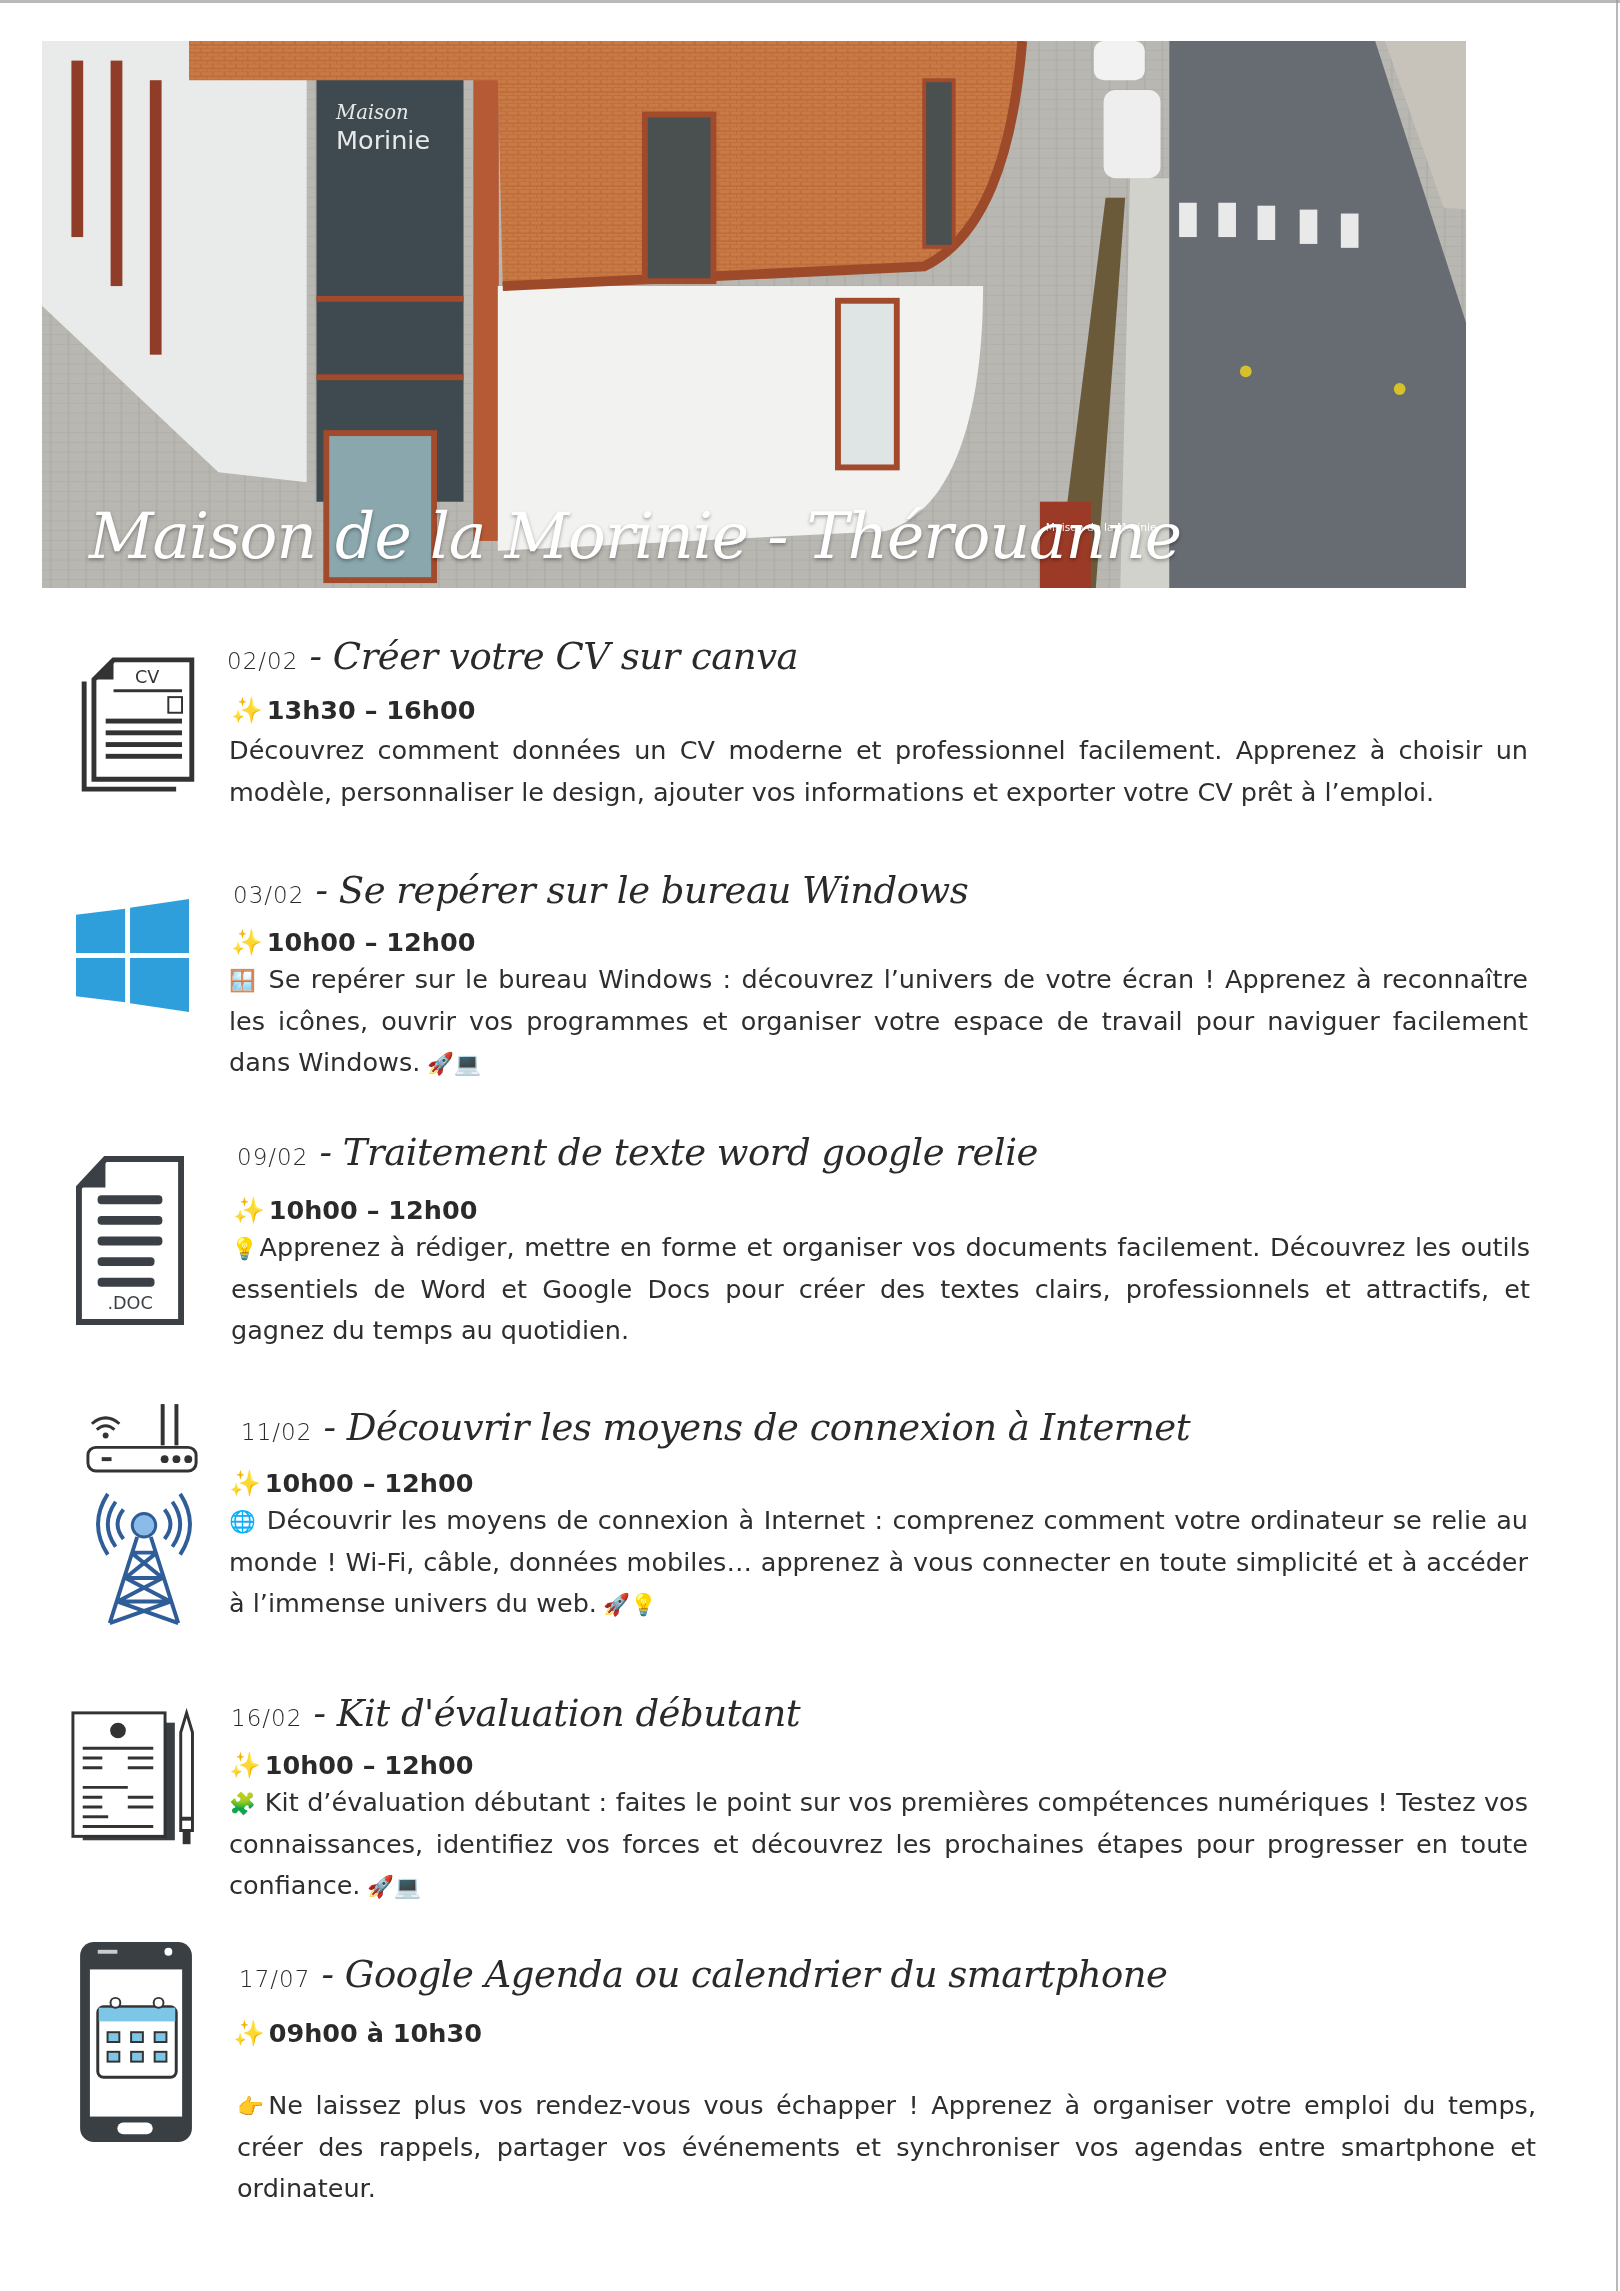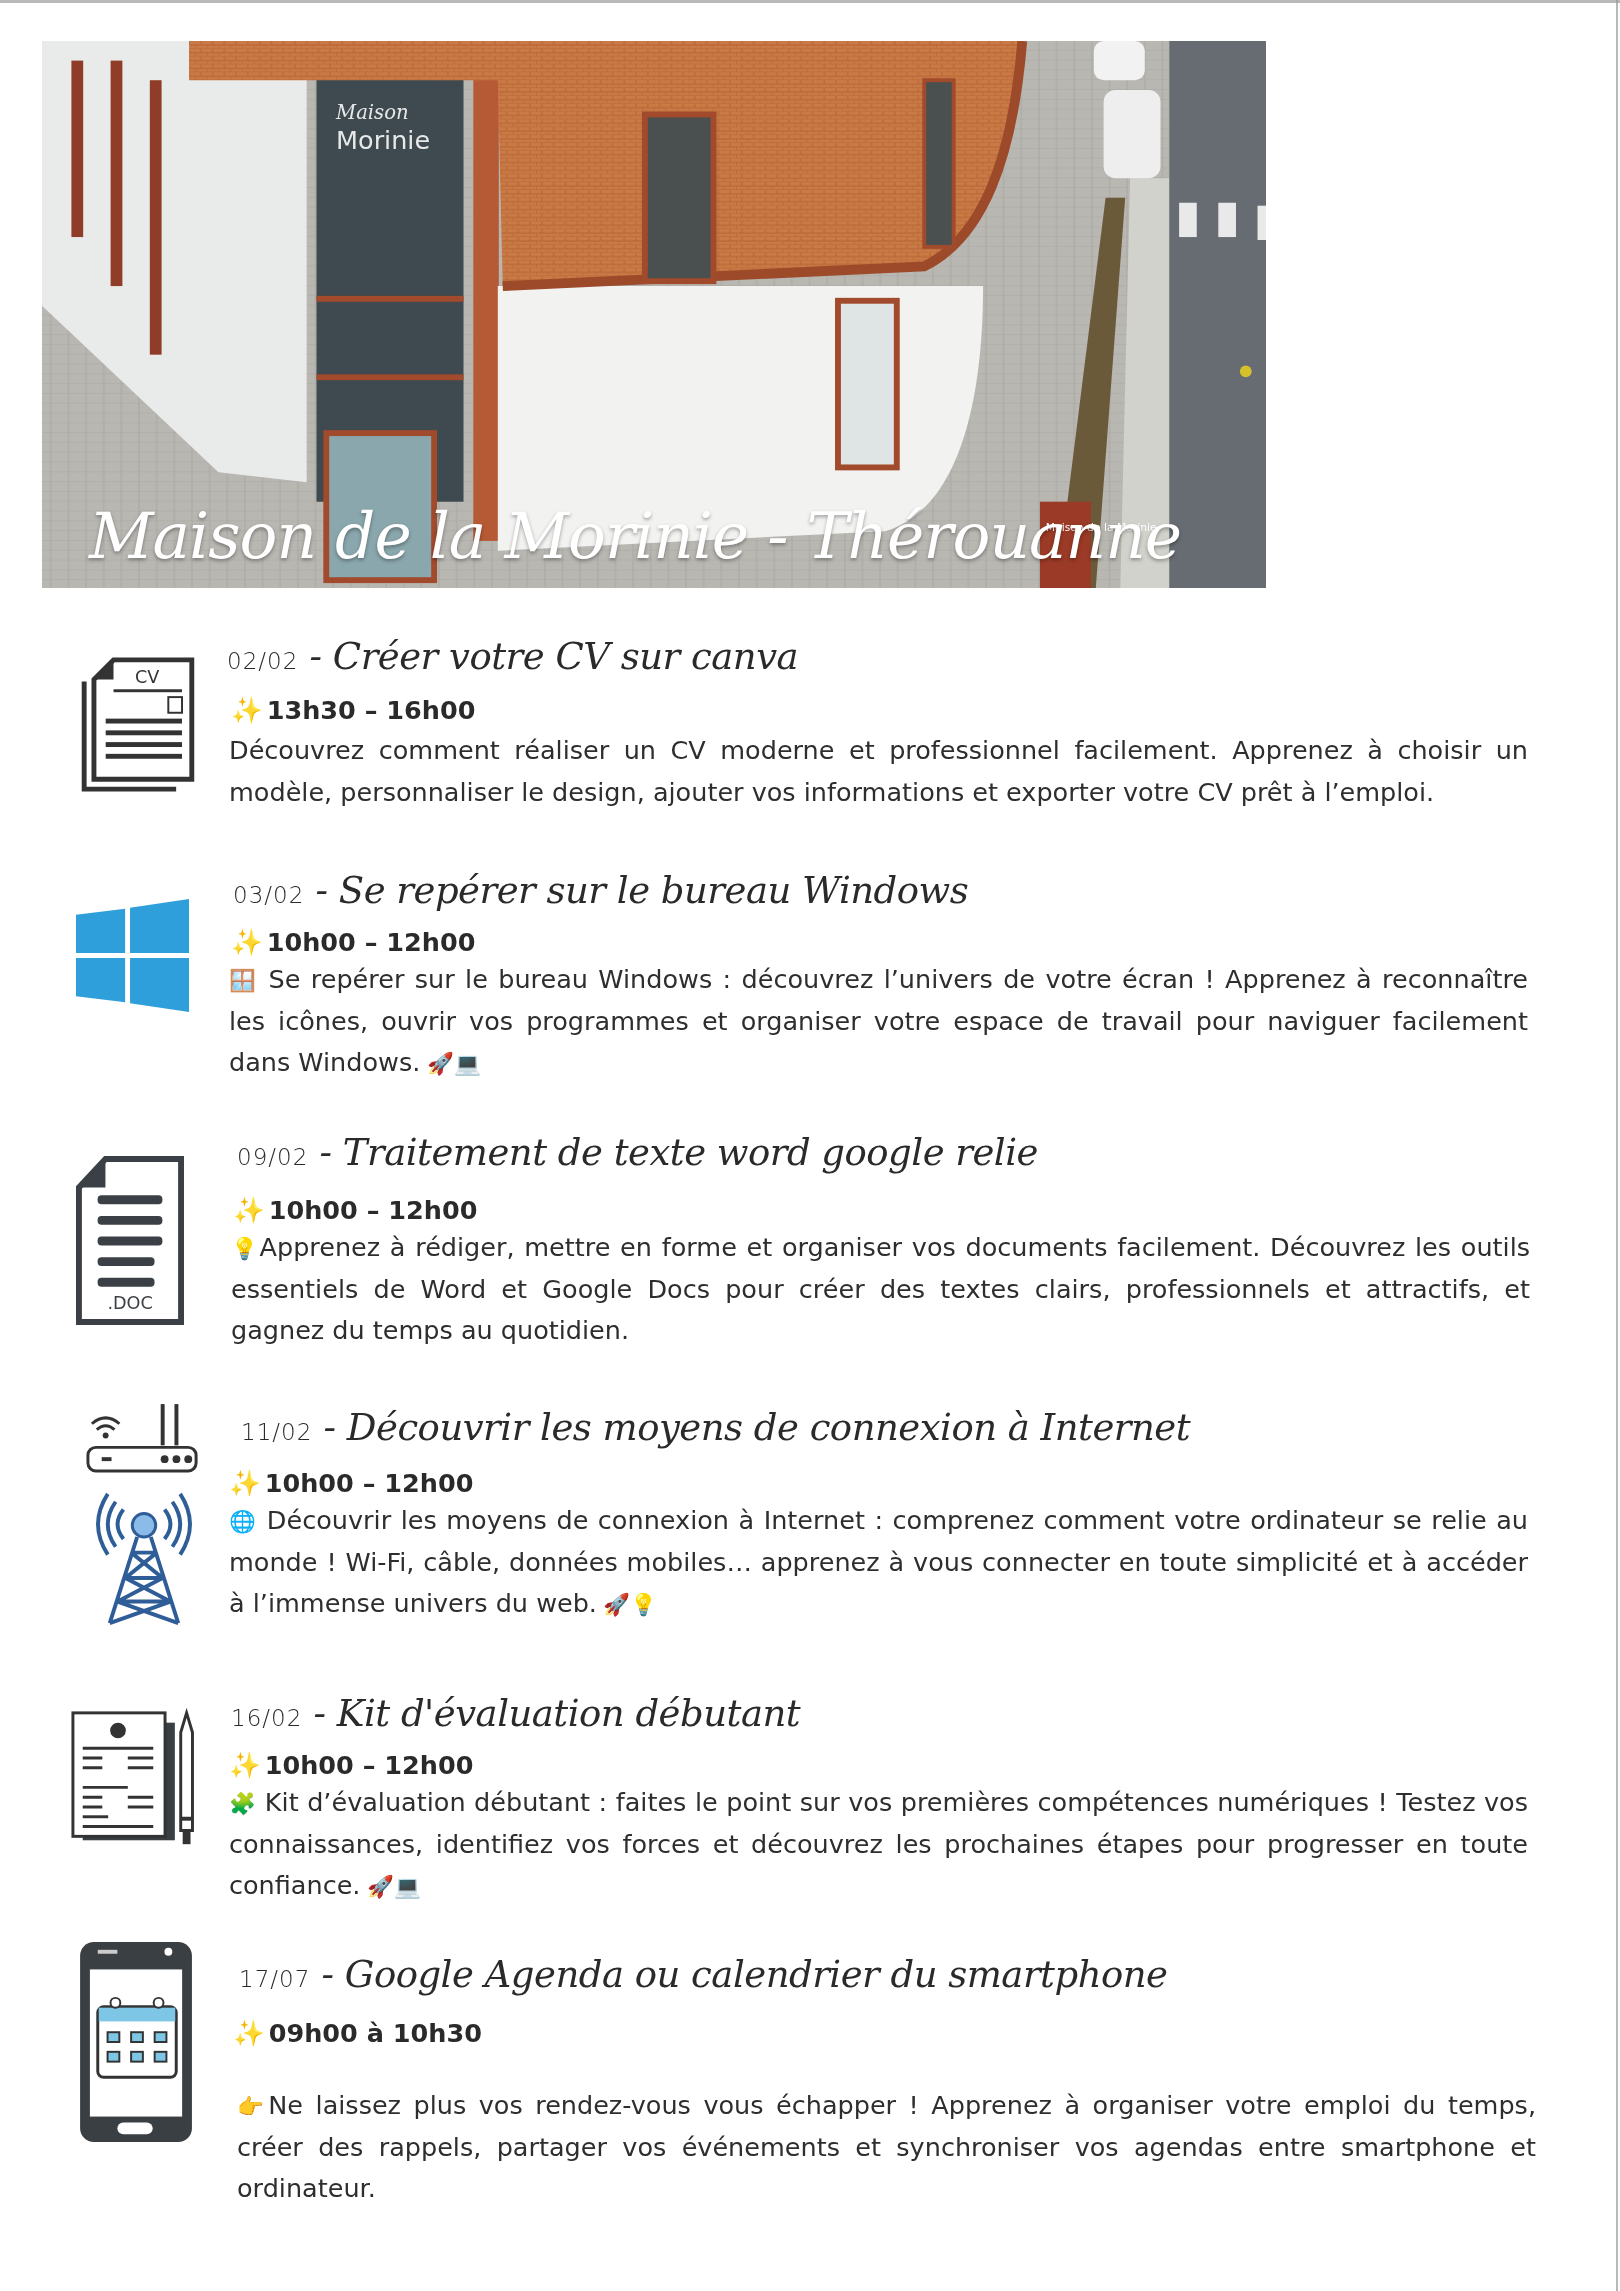--- a/index.html
+++ b/index.html
@@ -2,21 +2,21 @@
 <html><head>
 <meta charset="utf-8">
 <style>
   html, body { margin: 0; padding: 0; background: #ffffff; }
   body { width: 1620px; height: 2292px; position: relative; overflow: hidden;
          font-family: "Liberation Sans", sans-serif; color: #2b2b2b; }
   .scan-top { position: absolute; left: 0; top: 0; width: 1620px; height: 2.9px; background: #8a8a8a; opacity: .6; }
   .scan-right { position: absolute; left: 1616px; top: 0; width: 2px; height: 2292px; background: #9a9a9a; opacity: .7; }
 
   
-  .banner { position: absolute; left: 42px; top: 41px; width: 1224px; height: 547px; overflow: hidden; background: #d946ef; }
+  .banner { position: absolute; left: 42px; top: 41px; width: 1424px; height: 547px; overflow: hidden; background: #d946ef; }
   .banner svg { position: absolute; left: 0; top: 0; }
   .banner-caption { position: absolute; left: 47px; top: 459px; font-family: "DejaVu Serif", serif; font-style: italic;
     font-size: 63px; color: #ffffff; letter-spacing: -1px; text-shadow: 0 2px 3.9px rgba(0,0,0,.35); white-space: nowrap; }
 
   
   .event { position: absolute; left: 0; width: 1620px; }
   .event .icon { position: absolute; }
   .event .title { position: absolute; font-family: "DejaVu Serif", serif; font-style: italic; font-size: 37px;
     color: #2a2a2a; white-space: nowrap; letter-spacing: -0.5px; }
   .event .title .date { font-style: normal; font-family: "DejaVu Sans", sans-serif; font-weight: 300; font-size: 23px; letter-spacing: 1px; }
@@ -112,21 +112,21 @@
     <rect x="28" y="88" width="78" height="5" fill="#333"></rect>
     <rect x="28" y="100" width="78" height="5" fill="#333"></rect>
   </svg>
   <div class="title" style="left:227px; top:17.6px;">
     <span class="date">02/02</span><span> - </span><span>Créer votre CV sur canva</span>
   </div>
   <div class="time" style="left:231px; top:78px;">
     <span class="spark">✨</span><span>13h30 – 16h00</span>
   </div>
   <div class="desc" style="left:229px; top:113px;">
-    <span class="emoji"></span><span> Découvrez comment réaliser un CV moderne et professionnel facilement. Apprenez à choisir un modèle, personnaliser le design, ajouter vos informations et exporter votre CV prêt à l’emploi.</span><span class="emoji"></span>
+    <span class="emoji"></span><span> Découvrez comment données un CV moderne et professionnel facilement. Apprenez à choisir un modèle, personnaliser le design, ajouter vos informations et exporter votre CV prêt à l’emploi.</span><span class="emoji"></span>
   </div>
 </div>
 
 <div class="event" style="top:853px;">
   <svg class="icon" style="left:76px; top:46px;" width="113" height="113" viewBox="0 0 115 115">
     <path d="M0 16 L50 10 V55 H0 Z" fill="#2f9fdc"></path>
     <path d="M55 9 L115 0 V55 H55 Z" fill="#2f9fdc"></path>
     <path d="M0 60 H50 V105 L0 99 Z" fill="#2f9fdc"></path>
     <path d="M55 60 H115 V115 L55 106 Z" fill="#2f9fdc"></path>
   </svg>

